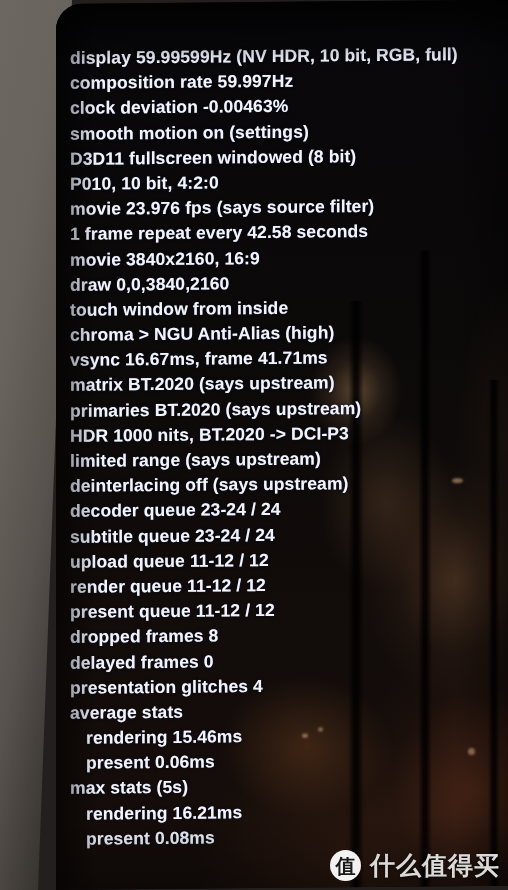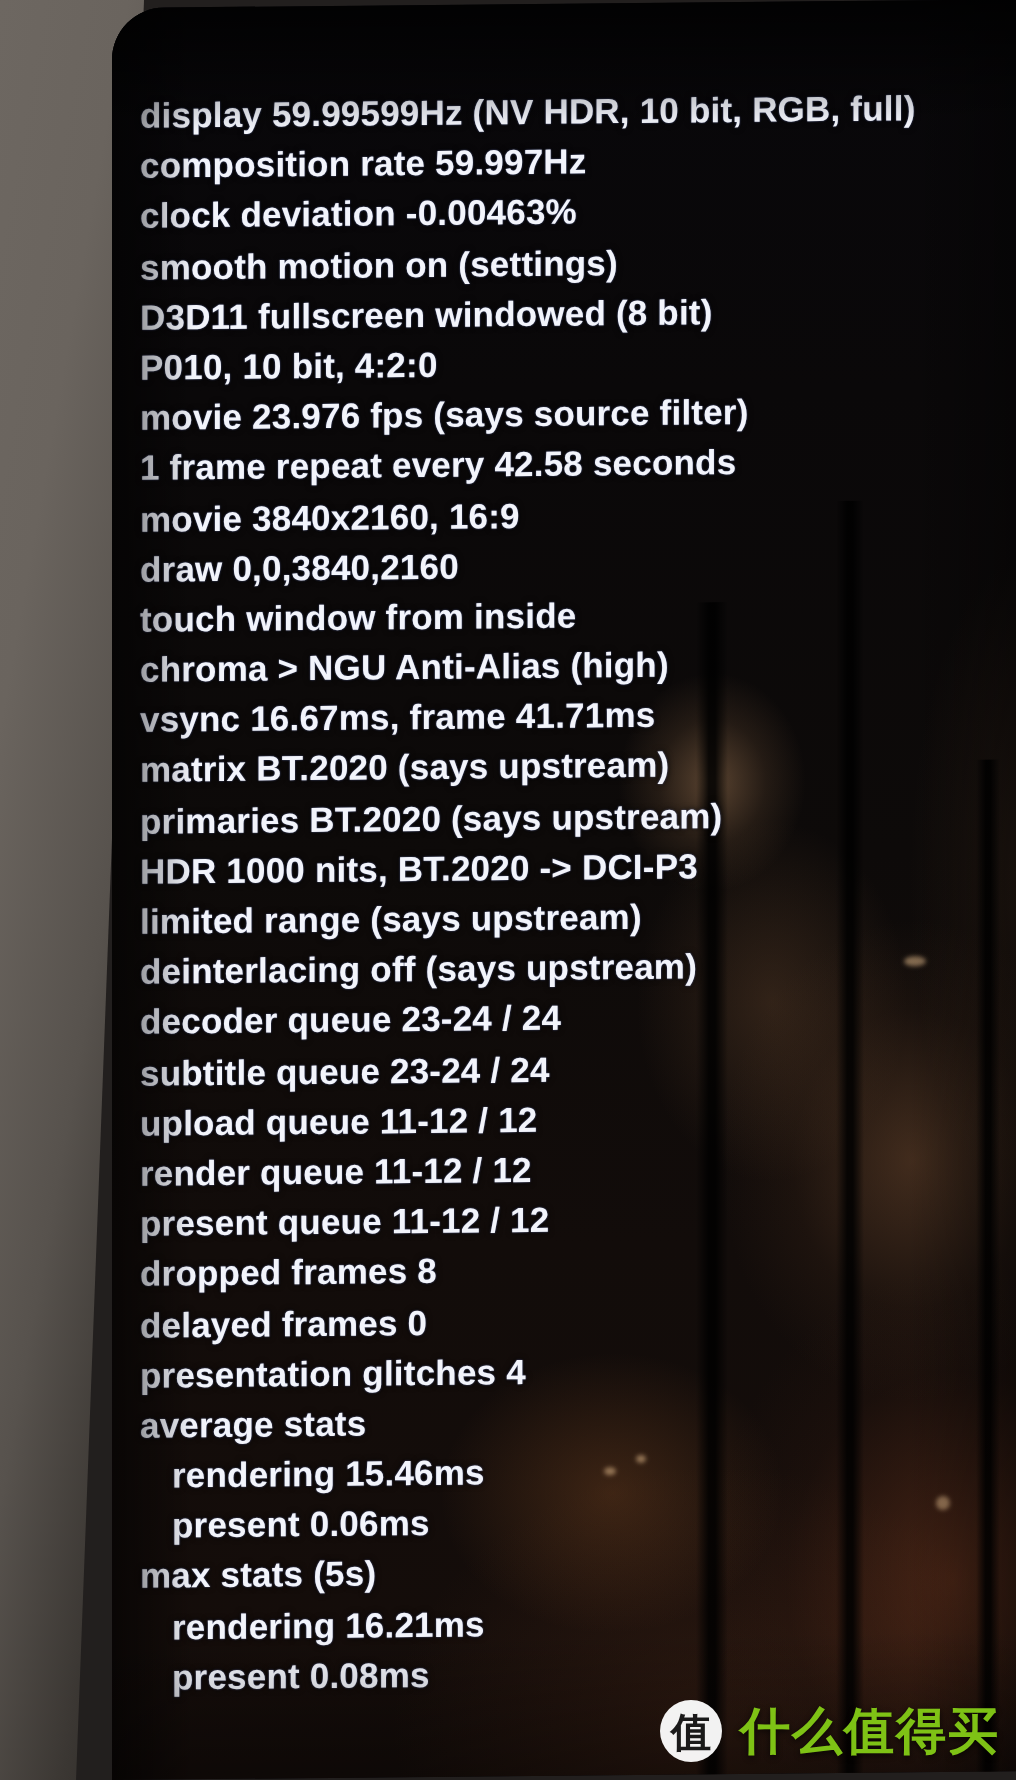--- a/index.html
+++ b/index.html
@@ -121,21 +121,21 @@
     color: #1b1b1b;
     display: flex;
     align-items: center;
     justify-content: center;
     font-size: 20px;
     font-weight: 700;
     line-height: 1;
     font-family: "DejaVu Sans", sans-serif;
   }
   #wm-text {
-    color: #84cc16;
+    color: #e5e5e5;
     font-size: 25px;
     font-weight: 700;
     letter-spacing: 1px;
     font-family: "DejaVu Sans", sans-serif;
     text-shadow: 0 1px 3px rgba(0,0,0,0.75);
   }
 </style>
 </head>
 <body>
 

